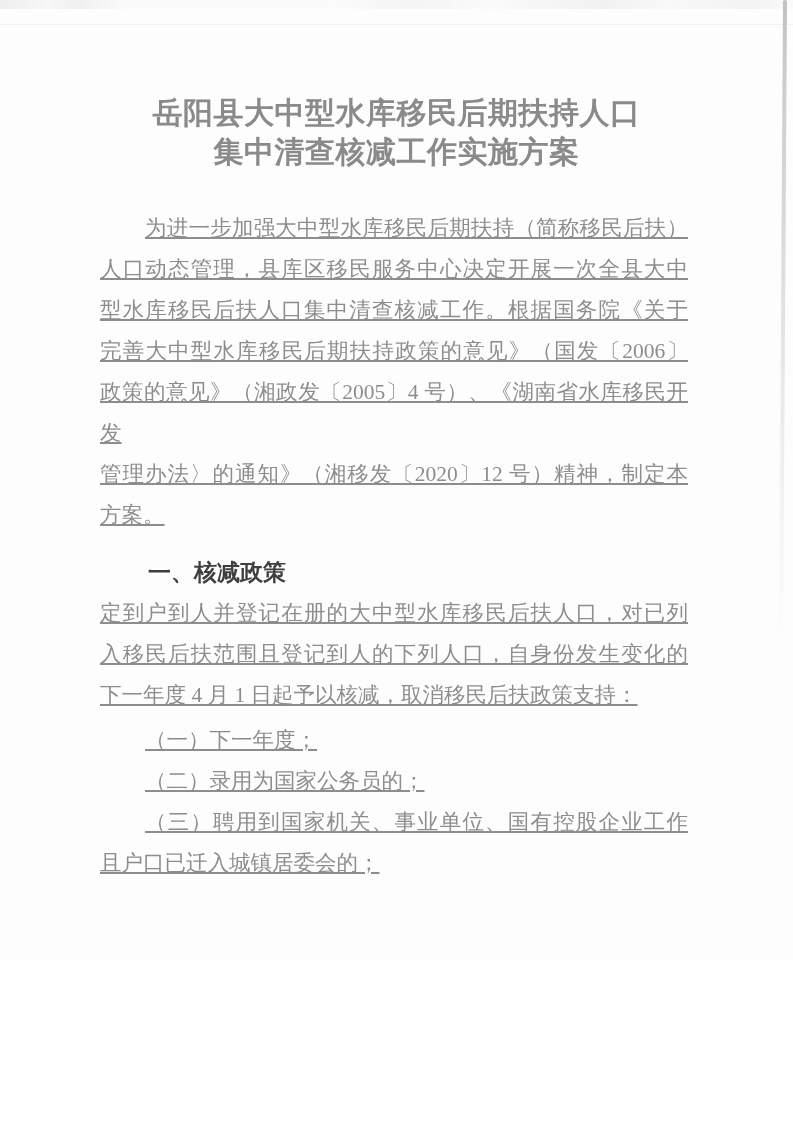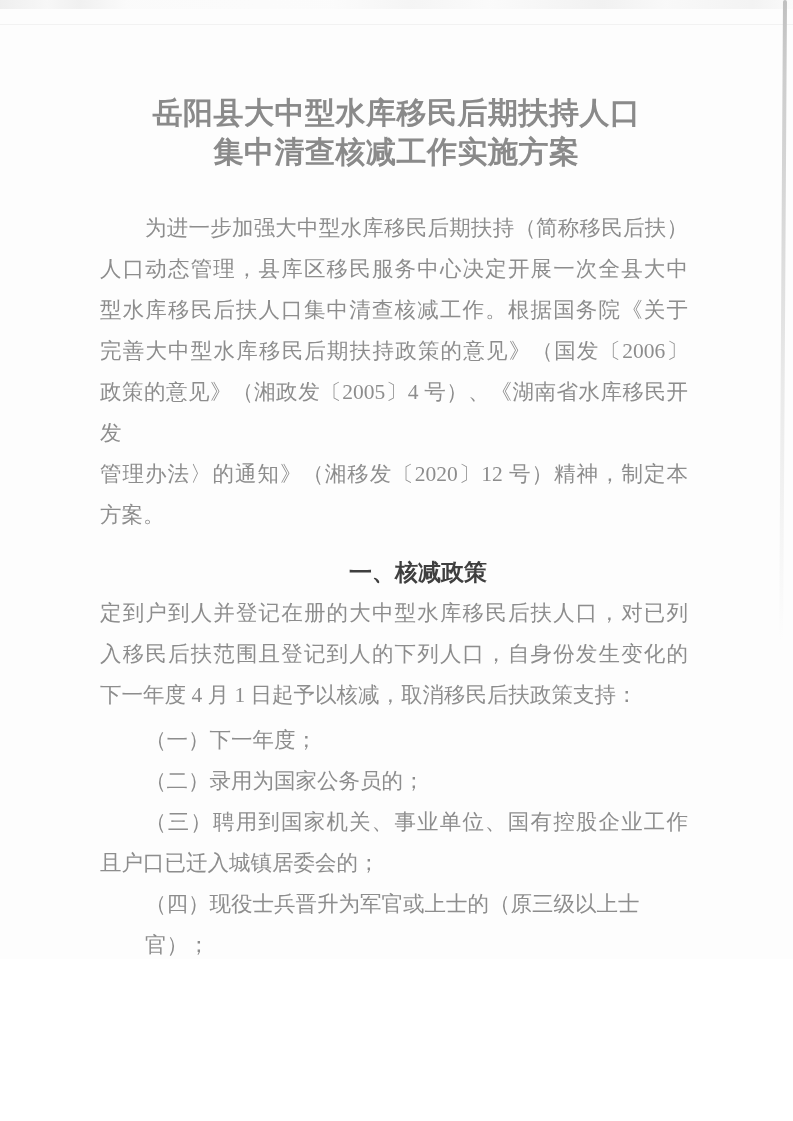--- a/index.html
+++ b/index.html
@@ -66,36 +66,35 @@
   .body-col {
     position: absolute;
     top: 208px;
     left: 100px;
     width: 588px;
     font-size: 21.5px;
     line-height: 41px;
     color: #8d8d8d;
   }
   .para { margin: 0; padding: 0; }
-  .line { display: block; }
+  .line { display: block; text-decoration: underline; }
   .indent { padding-left: 45px; }
   .fill {
     text-align: justify;
     text-align-last: justify;
     text-justify: inter-character;
   }
   .heading {
     margin-top: 16px;
     padding-left: 48px;
     font-family: "Liberation Sans", sans-serif;
     font-weight: bold;
     font-size: 23px;
     line-height: 41px;
     color: #3f3f3f;
-    text-align: center;
   }
   .list { margin-top: 4px; }
 </style>
 </head>
 <body>
 
 <div class="page">
 
   <div class="scan-top-band"></div>
   <div class="scan-top-line"></div>
@@ -124,17 +123,16 @@
       <span class="line fill">定到户到人并登记在册的大中型水库移民后扶人口，对已列</span>
       <span class="line fill">入移民后扶范围且登记到人的下列人口，自身份发生变化的</span>
       <span class="line">下一年度 4 月 1 日起予以核减，取消移民后扶政策支持：</span>
     </p>
 
     <div class="list">
       <span class="line indent">（一）下一年度；</span>
       <span class="line indent">（二）录用为国家公务员的；</span>
       <span class="line indent fill">（三）聘用到国家机关、事业单位、国有控股企业工作</span>
       <span class="line">且户口已迁入城镇居委会的；</span>
-      <span class="line indent">（四）现役士兵晋升为军官或上士的（原三级以上士官）；</span>
     </div>
 
   </div>
 </div>
 
 </body></html>

